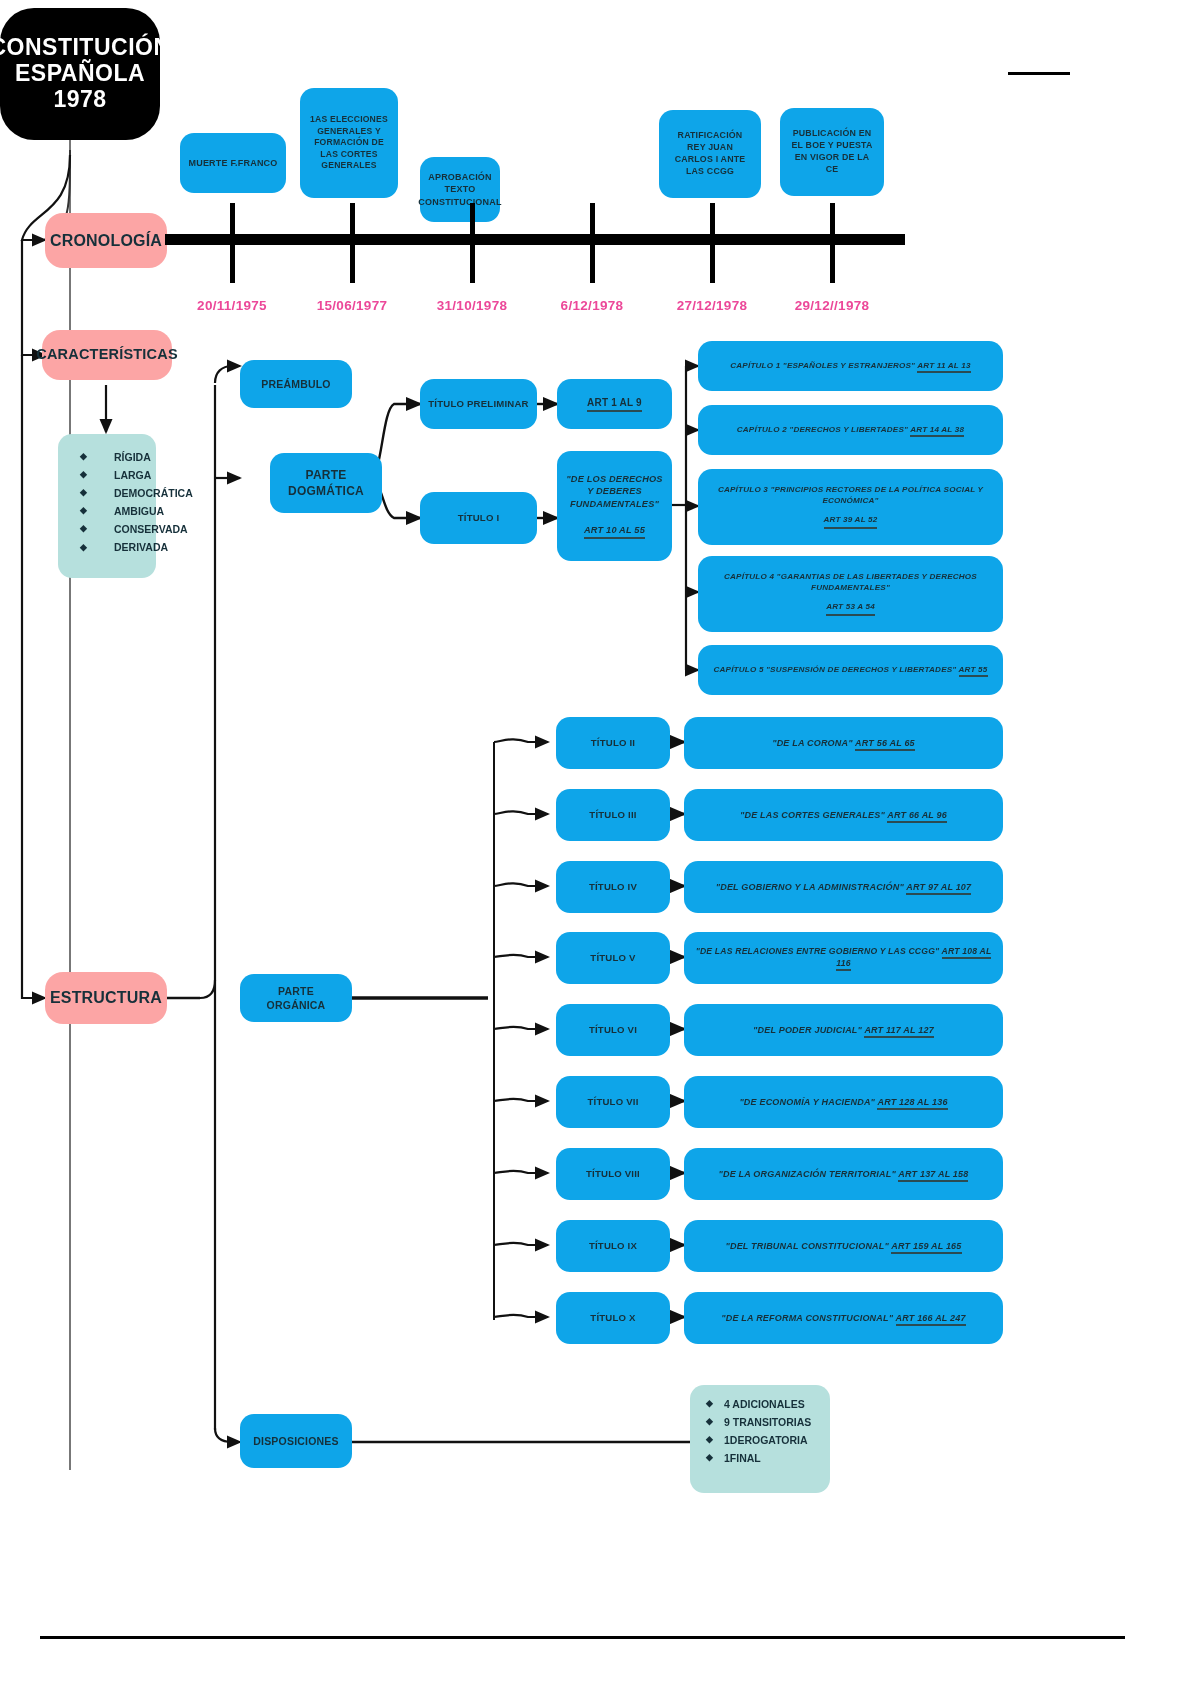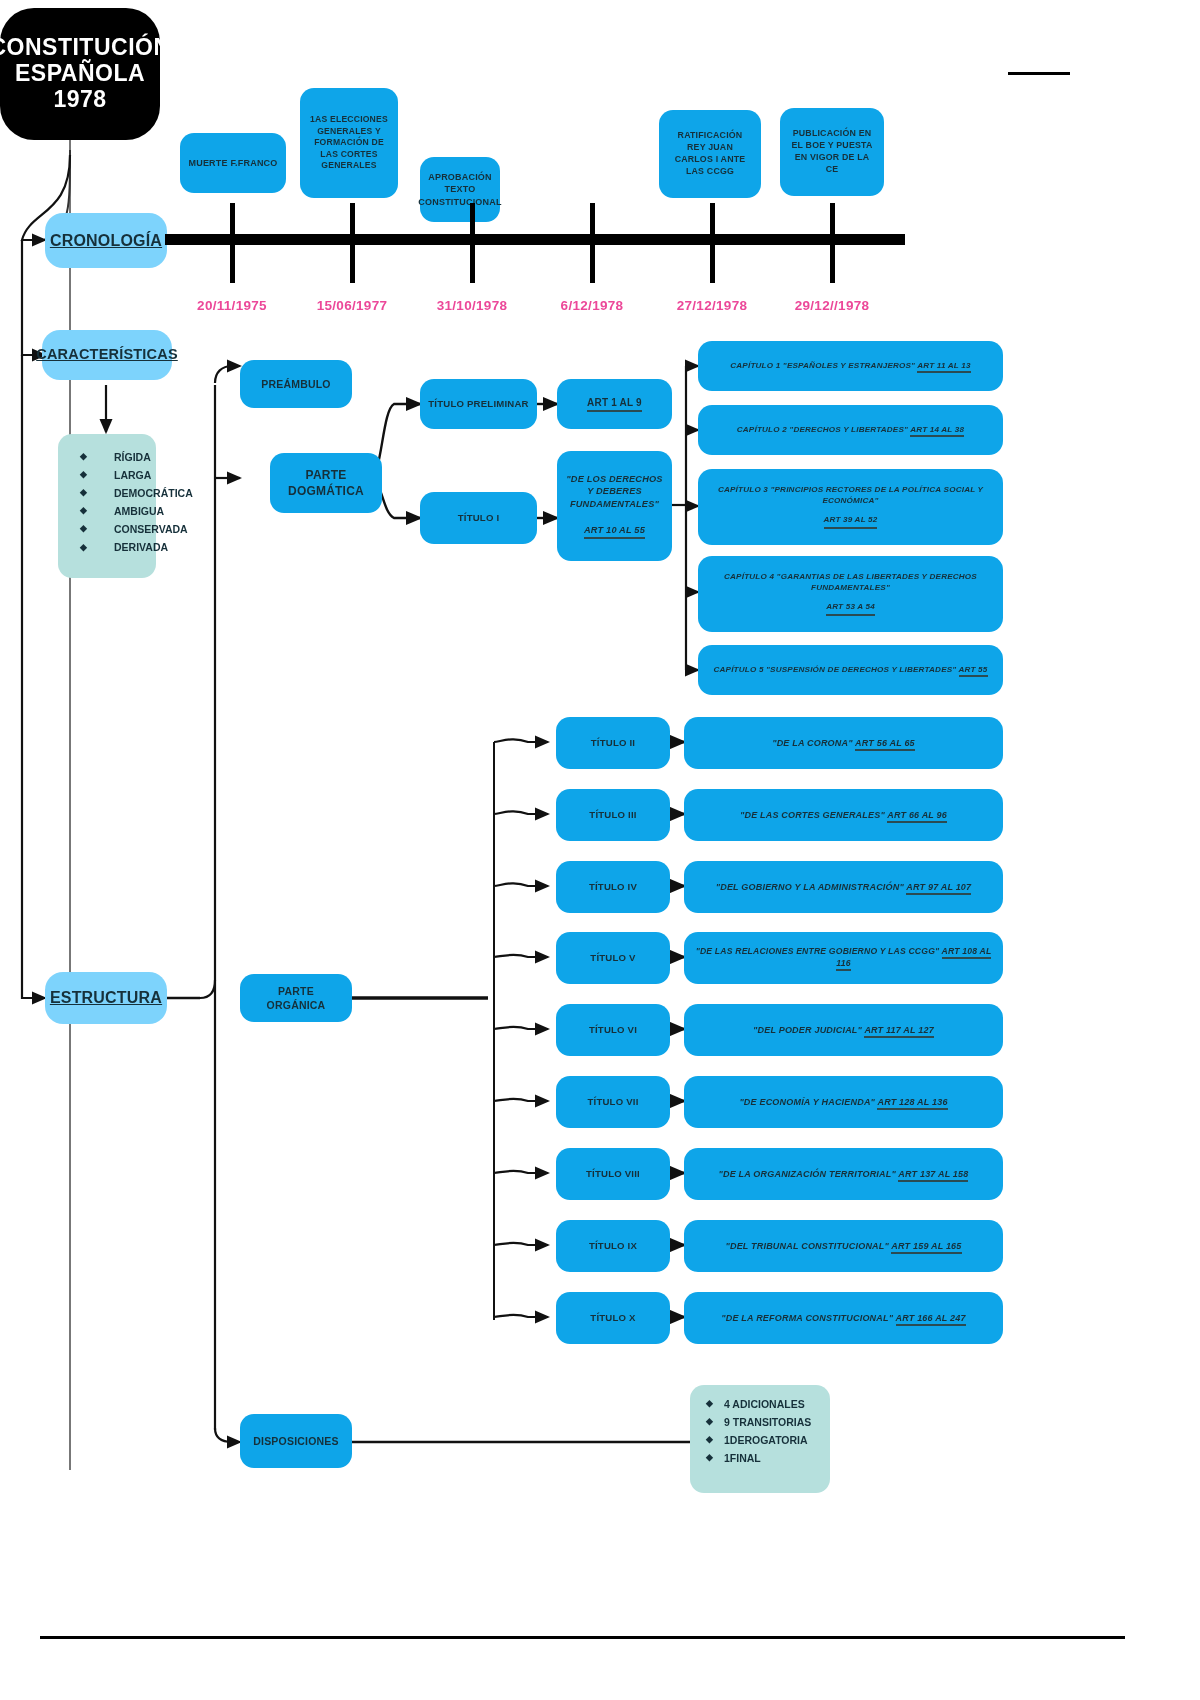--- a/index.html
+++ b/index.html
@@ -5,21 +5,21 @@
   html,body{margin:0;padding:0;background:#ffffff;}
   body{width:1200px;height:1700px;position:relative;overflow:hidden;
        font-family:"Liberation Sans",sans-serif;color:#1b2a2e;}
   #canvas{position:absolute;left:0;top:0;width:1200px;height:1700px;}
   svg.wires{position:absolute;left:0;top:0;width:1200px;height:1700px;pointer-events:none;}
 
   .node{position:absolute;box-sizing:border-box;display:flex;align-items:center;
         justify-content:center;text-align:center;border-radius:14px;
         background:#0ea5e9;color:#16303a;font-weight:700;letter-spacing:.2px;
         padding:4px 8px;line-height:1.35;}
-  .node.major{background:#7dd3fc;border-radius:18px;text-decoration:underline;}
+  .node.major{background:#fca5a5;border-radius:18px;}
   .node.title-black{background:#000000;color:#ffffff;border-radius:34px;
         font-size:23px;font-weight:700;line-height:1.12;letter-spacing:.5px;}
   .node.italic{font-style:italic;font-weight:700;}
   .u{border-bottom:2.5px solid #2b4b52;padding-bottom:1px;}
 
   .tl-line{position:absolute;background:#000;}
   .tl-date{position:absolute;font-size:13.5px;font-weight:700;color:#ec4899;
            text-align:center;letter-spacing:.3px;}
 
   .bullets{position:absolute;box-sizing:border-box;background:#b6e0dd;

